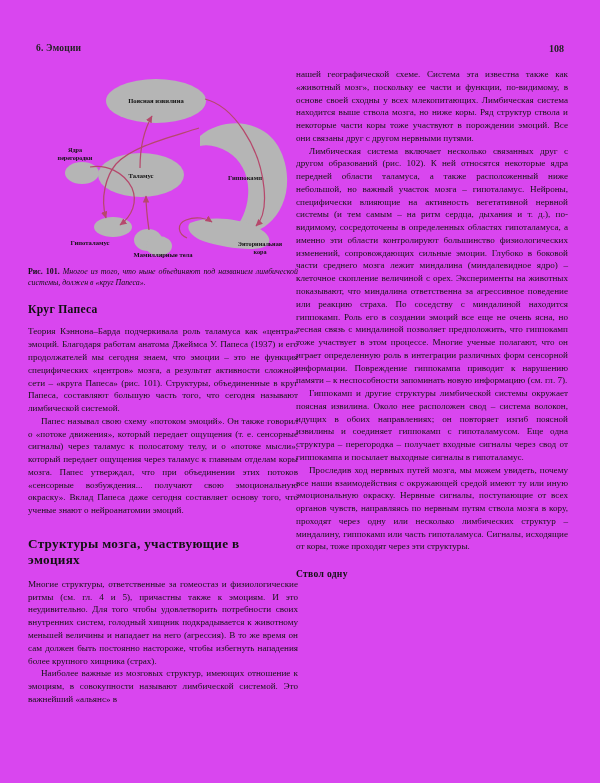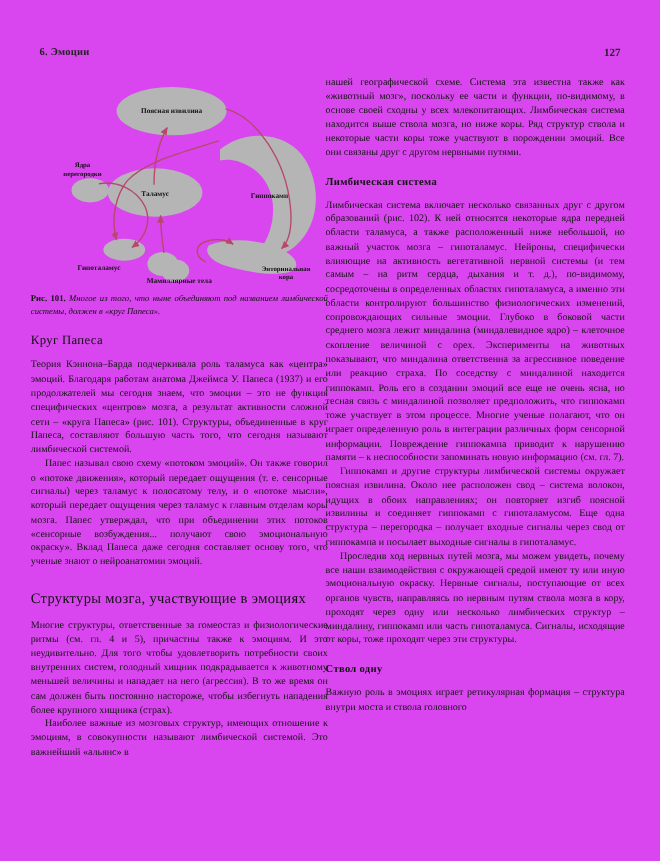--- a/index.html
+++ b/index.html
@@ -67,21 +67,21 @@
   }
   .figcaption .figlabel {
     font-weight: bold;
     font-style: normal;
   }
   .figcaption .figtext { font-style: italic; }
 
   
   h2.sec {
     font-size: 11.6px;
-    font-weight: normal;
+    font-weight: bold;
     margin: 15px 0 9px 0;
     letter-spacing: .3px;
     color: #111;
   }
   h2.sec.big {
     font-size: 13.2px;
     margin: 19px 17px 10px 0;
   }
   h3.sub {
     font-size: 9.6px;
@@ -111,21 +111,21 @@
     font-weight: bold;
   }
   .dlab.sm { font-size: 6.2px; }
 </style>
 </head>
 <body>
 
 <div class="page">
 
   <div class="runhead">6. Эмоции</div>
-  <div class="folio">127</div>
+  <div class="folio">108</div>
 
   <div class="col-left">
 
     <div class="figure">
       <svg width="270" height="190" viewBox="0 0 270 190" xmlns="http://www.w3.org/2000/svg">
         <defs>
           <marker id="ah" markerWidth="7" markerHeight="7" refX="5.2" refY="2.6" orient="auto">
             <path d="M0,0 L5.6,2.6 L0,5.2 z" fill="#b6486c"></path>
           </marker>
         </defs>
@@ -174,22 +174,20 @@
     <p class="body">Папес называл свою схему «потоком эмоций». Он также говорил о «потоке движения», который передает ощущения (т. е. сенсорные сигналы) через таламус к полосатому телу, и о «потоке мысли», который передает ощущения через таламус к главным отделам коры мозга. Папес утверждал, что при объединении этих потоков «сенсорные возбуждения... получают свою эмоциональную окраску». Вклад Папеса даже сегодня составляет основу того, что ученые знают о нейроанатомии эмоций.</p>
 
     <h2 class="sec big">Структуры мозга, участвующие в эмоциях</h2>
     <p class="body noind">Многие структуры, ответственные за гомеостаз и физиологические ритмы (см. гл. 4 и 5), причастны также к эмоциям. И это неудивительно. Для того чтобы удовлетворить потребности своих внутренних систем, голодный хищник подкрадывается к животному меньшей величины и нападает на него (агрессия). В то же время он сам должен быть постоянно настороже, чтобы избегнуть нападения более крупного хищника (страх).</p>
     <p class="body">Наиболее важные из мозговых структур, имеющих отношение к эмоциям, в совокупности называют лимбической системой. Это важнейший «альянс» в</p>
   </div>
 
   <div class="col-right">
     <p class="body noind">нашей географической схеме. Система эта известна также как «животный мозг», поскольку ее части и функции, по-видимому, в основе своей сходны у всех млекопитающих. Лимбическая система находится выше ствола мозга, но ниже коры. Ряд структур ствола и некоторые части коры тоже участвуют в порождении эмоций. Все они связаны друг с другом нервными путями.</p>
 
-    <h3 class="sub">Лимбическая  система</h3>
     <p class="body noind">Лимбическая система включает несколько связанных друг с другом образований (рис. 102). К ней относятся некоторые ядра передней области таламуса, а также расположенный ниже небольшой, но важный участок мозга – гипоталамус. Нейроны, специфически влияющие на активность вегетативной нервной системы (и тем самым – на ритм сердца, дыхания и т. д.), по-видимому, сосредоточены в определенных областях гипоталамуса, а именно эти области контролируют большинство физиологических изменений, сопровождающих сильные эмоции. Глубоко в боковой части среднего мозга лежит миндалина (миндалевидное ядро) – клеточное скопление величиной с орех. Эксперименты на животных показывают, что миндалина ответственна за агрессивное поведение или реакцию страха. По соседству с миндалиной находится гиппокамп. Роль его в создании эмоций все еще не очень ясна, но тесная связь с миндалиной позволяет предположить, что гиппокамп тоже участвует в этом процессе. Многие ученые полагают, что он играет определенную роль в интеграции различных форм сенсорной информации. Повреждение гиппокампа приводит к нарушению памяти – к неспособности запоминать новую информацию (см. гл. 7).</p>
     <p class="body">Гиппокамп и другие структуры лимбической системы окружает поясная извилина. Около нее расположен свод – система волокон, идущих в обоих направлениях; он повторяет изгиб поясной извилины и соединяет гиппокамп с гипоталамусом. Еще одна структура – перегородка – получает входные сигналы через свод от гиппокампа и посылает выходные сигналы в гипоталамус.</p>
     <p class="body">Проследив ход нервных путей мозга, мы можем увидеть, почему все наши взаимодействия с окружающей средой имеют ту или иную эмоциональную окраску. Нервные сигналы, поступающие от всех органов чувств, направляясь по нервным путям ствола мозга в кору, проходят через одну или несколько лимбических структур – миндалину, гиппокамп или часть гипоталамуса. Сигналы, исходящие от коры, тоже проходят через эти структуры.</p>
 
     <h3 class="sub">Ствол  одну</h3>
-    <p class="body noind">Важную роль в эмоциях играет ретикулярная формация – структура внутри моста и ствола головного</p>
   </div>
 
 </div>
 
 </body></html>

